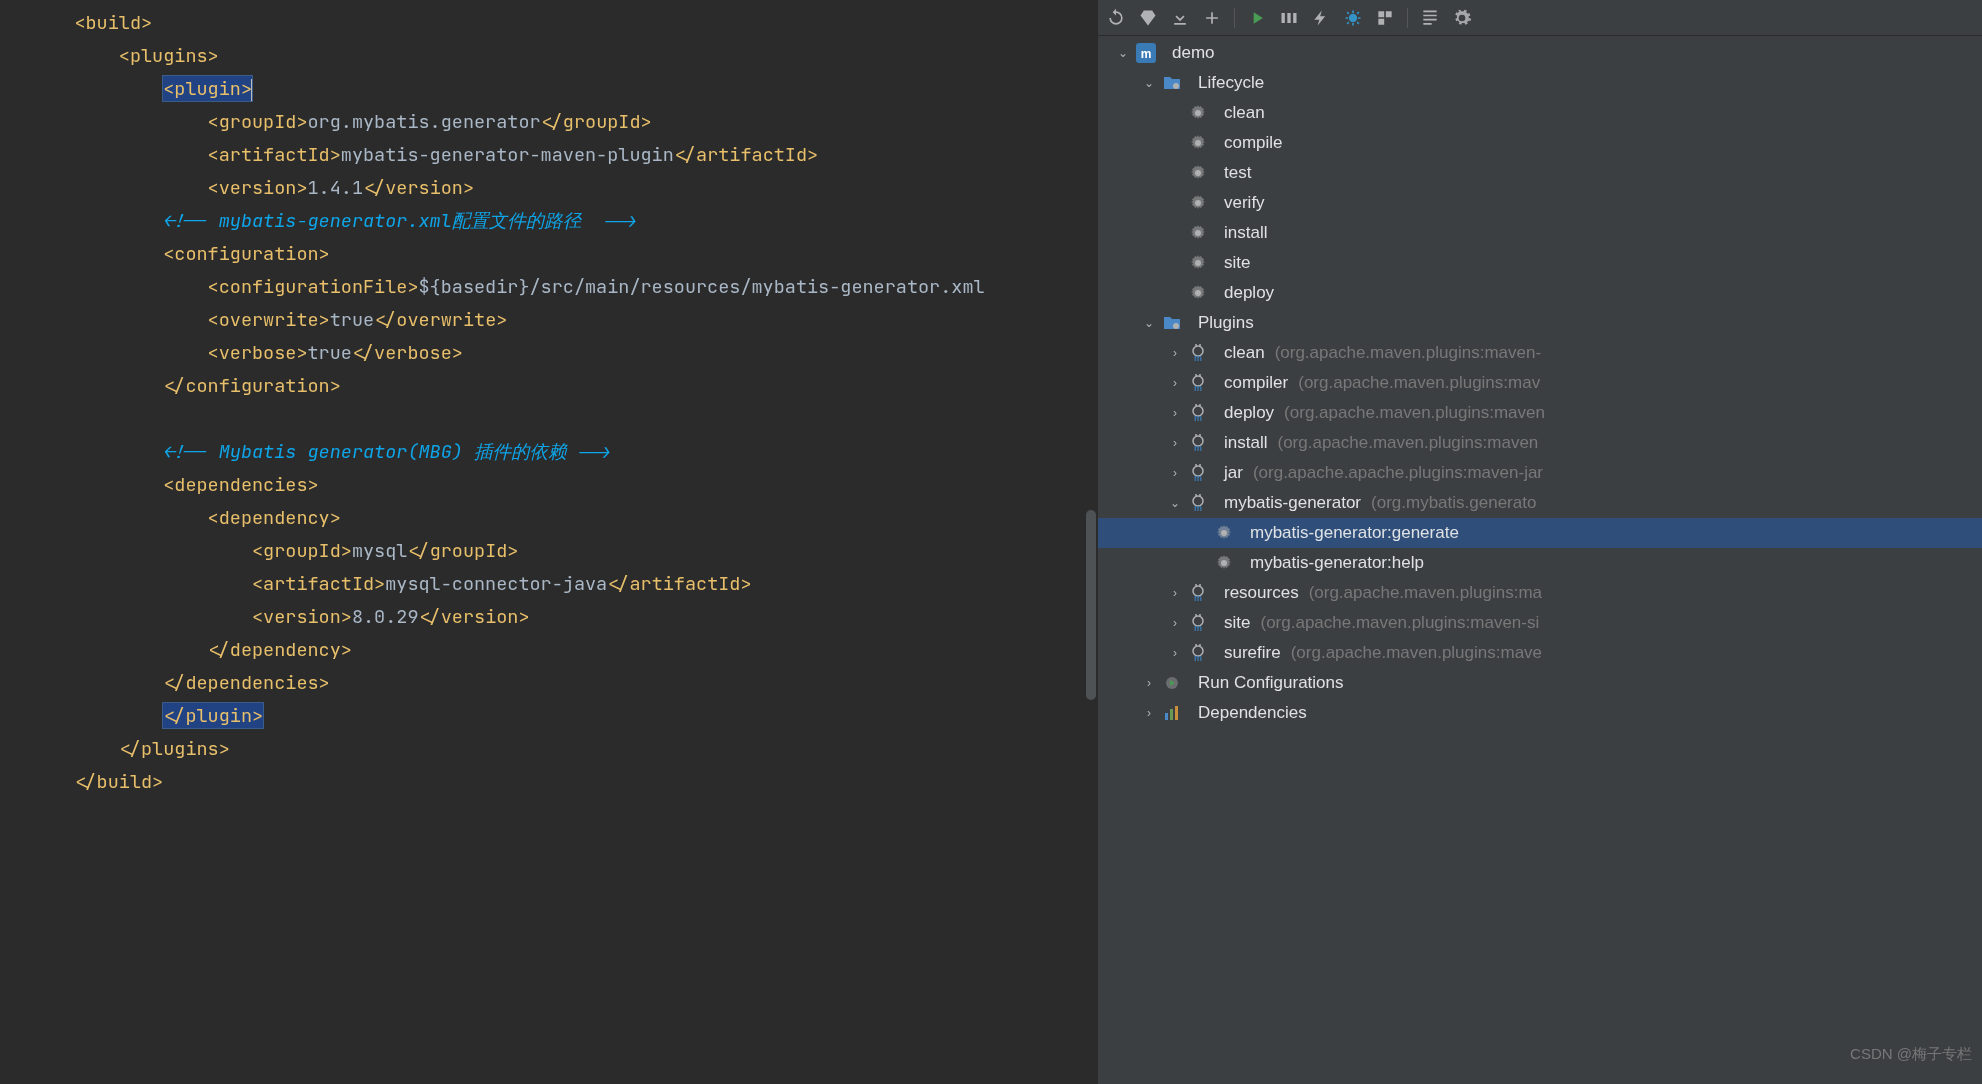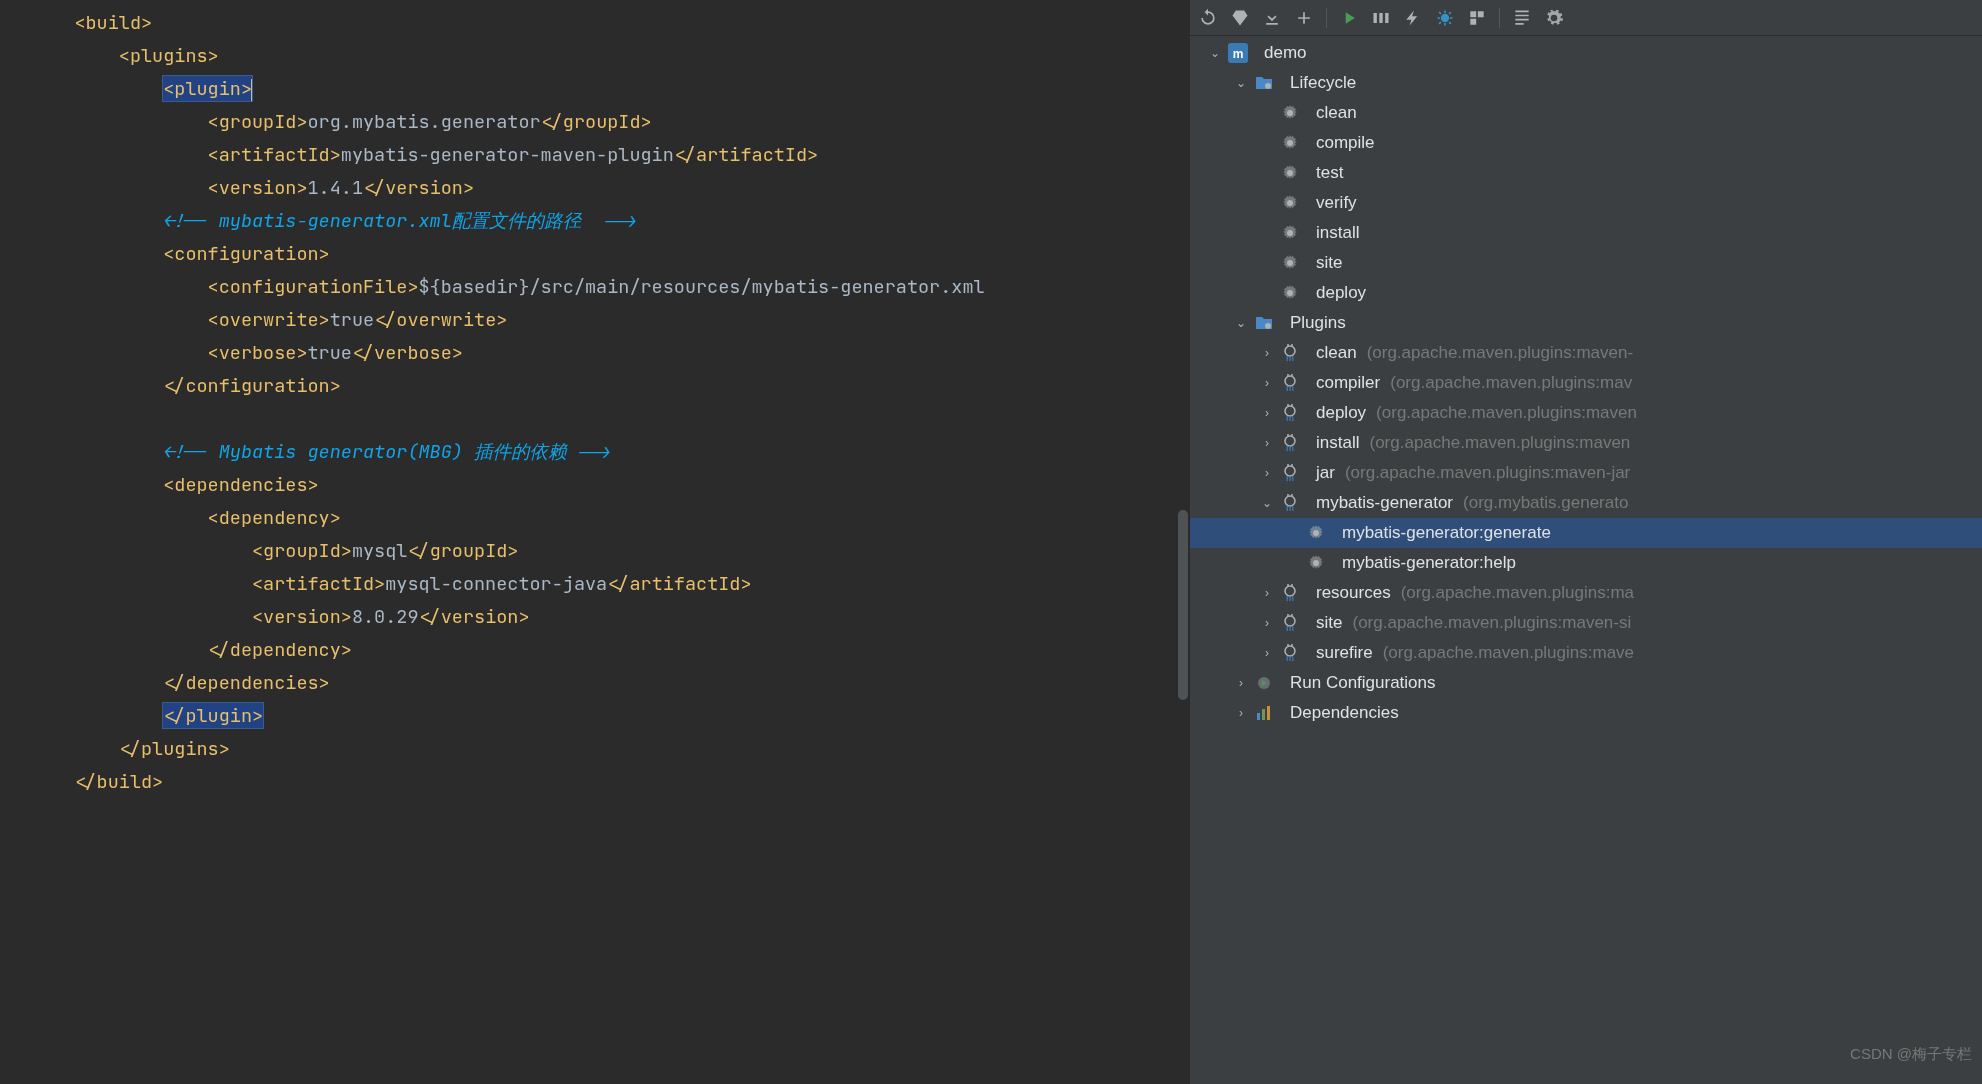--- a/index.html
+++ b/index.html
@@ -1,17 +1,17 @@
 <!DOCTYPE html>
 <html><head>
 <meta charset="utf-8">
 <style>
 * { margin:0; padding:0; box-sizing:border-box; }
 body { background:#2b2b2b; font-family:'JetBrains Mono','Consolas',monospace; font-size:18px; width:1982px; height:1084px; overflow:hidden; display:flex; }
-.editor { width:1189px; height:100%; background:#2b2b2b; position:relative; overflow:hidden;border-radius:9px; }
+.editor { width:1097px; height:100%; background:#2b2b2b; position:relative; overflow:hidden;border-radius:9px; }
 .code { padding:6px 0 0 30px; line-height:33px; color:#a9b7c6; white-space:pre; font-size:18.5px; }
 .t-tag { color:#e8bf6a; }
 .t-text { color:#a9b7c6; }
 .t-comment { color:#0ea5e9;font-style:italic; }
 .hl { background:#214283; outline:1px solid #3a5c8a; }
 .cursor { display:inline-block; width:2px; height:22px; background:#bbb; vertical-align:text-bottom; margin-left:-1px; }
 .line-hl { position:absolute; background:#323232; left:0; right:10px; height:33px; z-index:-1; }
 .sidebar { flex:1; background:#3c3f41; color:#bbb; font-family:-apple-system,'Segoe UI',sans-serif; font-size:17px; overflow:hidden; border-left:1px solid #2b2b2b; }
 .toolbar { height:36px; display:flex; align-items:center; gap:12px; padding:0 8px; border-bottom:1px solid #2b2b2b; }
 .toolbar svg { width:20px; height:20px; fill:#afb1b3; }
@@ -277,21 +277,21 @@
     <span class="indent" style="width:64px"></span>
     <span class="arrow">›</span>
     <span class="icon">
           <svg viewBox="0 0 20 20">
             <circle cx="10" cy="8" r="5" fill="none" stroke="#afb1b3" stroke-width="1.5"></circle>
             <path d="M8 3v-2M12 3v-2" stroke="#afb1b3" stroke-width="1.5"></path>
             <text x="10" y="18" text-anchor="middle" font-size="9" fill="#3a7ab5" font-weight="bold">m</text>
           </svg>
         </span>
     <span class="label">jar</span>
-    <span class="dim">(org.apache.maven.plugins:maven-jar</span>
+    <span class="dim">(org.apache.apache.plugins:maven-jar</span>
   </div>
       <div class="row">
     <span class="indent" style="width:64px"></span>
     <span class="arrow">⌄</span>
     <span class="icon">
           <svg viewBox="0 0 20 20">
             <circle cx="10" cy="8" r="5" fill="none" stroke="#afb1b3" stroke-width="1.5"></circle>
             <path d="M8 3v-2M12 3v-2" stroke="#afb1b3" stroke-width="1.5"></path>
             <text x="10" y="18" text-anchor="middle" font-size="9" fill="#3a7ab5" font-weight="bold">m</text>
           </svg>

